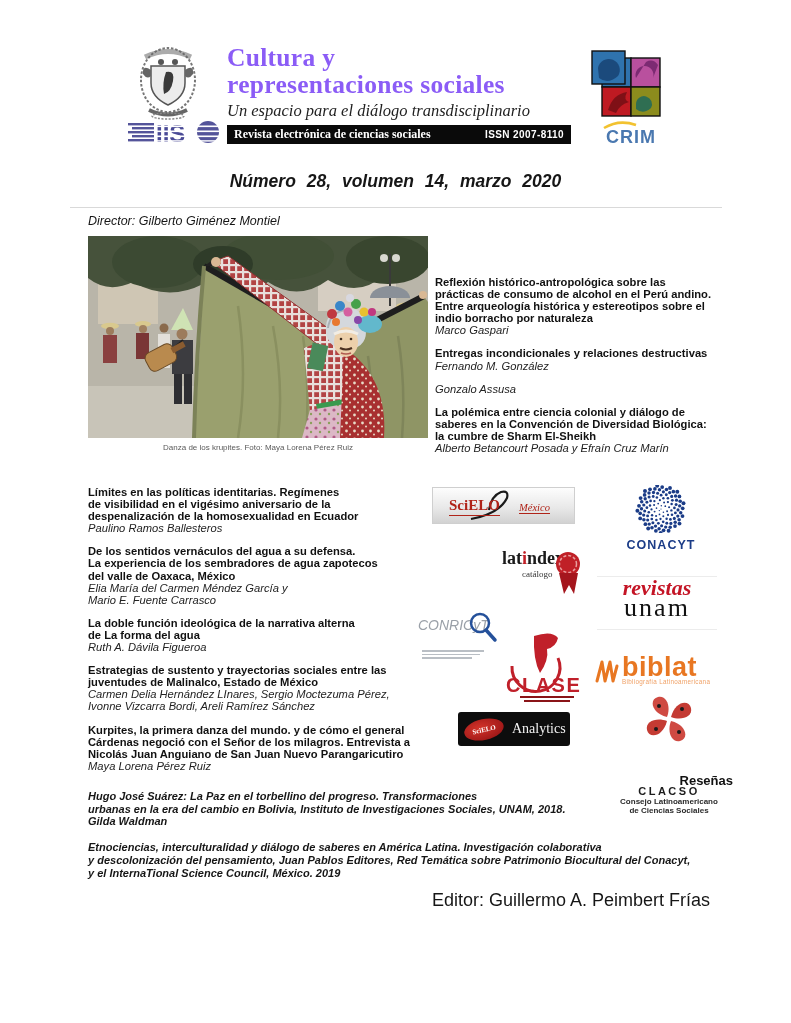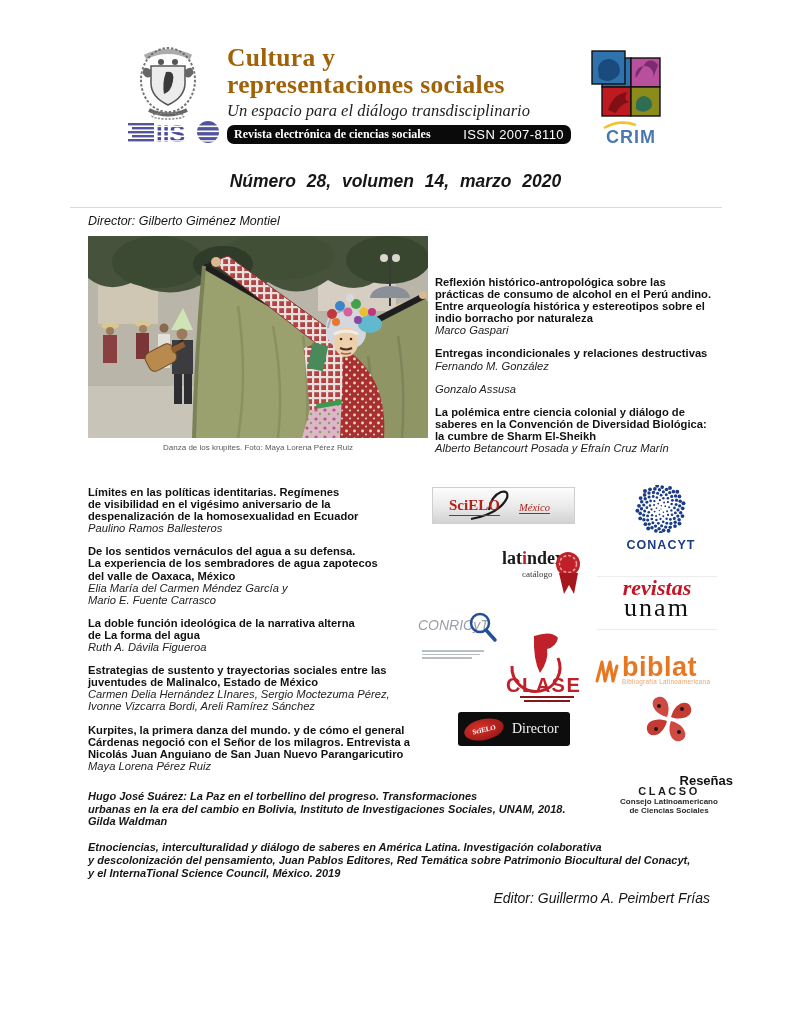--- a/index.html
+++ b/index.html
@@ -4,28 +4,28 @@
 <style>
   html,body{margin:0;padding:0;background:#fff;}
   .page{position:relative;width:791px;height:1023px;background:#fff;overflow:hidden;
         font-family:"Liberation Sans",sans-serif;color:#1a1a1a;}
 
   
   .unam-logo{position:absolute;left:138px;top:42px;width:60px;height:80px;}
   .iis-logo{position:absolute;left:126px;top:116px;width:98px;height:32px;}
   .masthead{position:absolute;left:227px;top:44px;width:348px;}
   .masthead .title-line{font-family:"Liberation Serif",serif;font-weight:700;
-        font-size:25.5px;line-height:27px;color:#a16207;letter-spacing:.3px;}
+        font-size:25.5px;line-height:27px;color:#8b5cf6;letter-spacing:.3px;}
   .subtitle{font-family:"Liberation Serif",serif;font-style:italic;font-size:16.5px;
         color:#1f1f1f;margin-top:3px;}
   .black-bar{position:absolute;left:227px;top:125px;width:344px;height:19px;background:#0a0a0a;
         color:#fff;display:flex;align-items:center;justify-content:space-between;
-        padding:0 7px;box-sizing:border-box;border-radius:7px;}
+        padding:0 7px;box-sizing:border-box;}
   .bar-left{font-family:"Liberation Serif",serif;font-weight:700;font-size:12px;}
-  .bar-issn{font-size:13px;font-weight:400;letter-spacing:.4px;}
+  .bar-issn{font-size:10px;font-weight:700;letter-spacing:.4px;}
   .crim-logo{position:absolute;left:584px;top:48px;width:86px;height:98px;}
 
   
   .issue-line{position:absolute;left:0;top:171px;width:100%;text-align:center;
         font-size:17.5px;font-weight:700;font-style:italic;word-spacing:6px;color:#161616;}
   .rule{position:absolute;left:70px;top:207px;width:652px;height:1px;background:#d9d9d9;}
   .director-line{position:absolute;left:88px;top:214px;font-size:12.5px;font-style:italic;color:#161616;}
 
   
   .photo{position:absolute;left:88px;top:236px;width:340px;height:202px;background:#b9b5a9;}
@@ -40,21 +40,21 @@
   .art-authors{font-style:italic;font-size:11.2px;line-height:12.1px;color:#222;white-space:pre-line;}
 
   
   .resenas{position:absolute;left:88px;top:773px;width:645px;}
   .resenas-heading{font-size:13px;font-weight:700;color:#111;margin:0 0 2px 0;text-align:right;}
   .resena{margin-bottom:13px;}
   .resena-text,.resena-reviewer{font-style:italic;font-weight:700;font-size:11px;
         line-height:12.7px;color:#161616;white-space:pre-line;}
   .resena-reviewer:empty{display:none;}
   .editor-line{position:absolute;left:420px;top:890px;width:290px;text-align:right;
-        font-style:italic;font-size:14px;color:#161616;}
+        font-size:18px;color:#161616;}
 
   
   .logo{position:absolute;}
   .logo-scielo-mx{left:432px;top:487px;width:143px;height:37px;
         background:linear-gradient(180deg,#fdfdfd 0%,#e9e9e9 55%,#d2d2d2 100%);
         border:1px solid #cfcfcf;box-sizing:border-box;}
   .scielo-word{position:absolute;left:16px;top:9px;font-family:"Liberation Serif",serif;
         font-weight:700;font-size:15px;color:#b02318;border-bottom:1.5px solid #b02318;padding-bottom:1px;}
   .scielo-region{position:absolute;left:86px;top:14px;font-family:Liberation Serif, serif;
         font-style:italic;font-size:10.5px;color:#b02318;border-bottom:1.5px solid #b02318;}
@@ -517,21 +517,21 @@
     <div class="biblat-text">
       <div class="biblat-brand">biblat</div>
       <div class="biblat-caption">Bibliografía Latinoamericana</div>
     </div>
   </div>
 
   <div class="logo logo-scielo-an">
     <span class="scielo-an-ellipse">
       <span>SciELO</span>
     </span>
-    <span class="scielo-an-label">Director</span>
+    <span class="scielo-an-label">Analytics</span>
   </div>
 
   <div class="logo logo-clacso">
     <svg width="58" height="46" viewBox="0 0 58 46">
       <g transform="translate(29,23)">
         <g>
           <path d="M2,-2 C6,-18 20,-20 22,-11 C24,-2 12,2 2,-2 Z" fill="#c43b33"></path>
           <circle cx="13" cy="-10" r="2" fill="#1a1a1a"></circle>
         </g>
         <g transform="rotate(90)">

